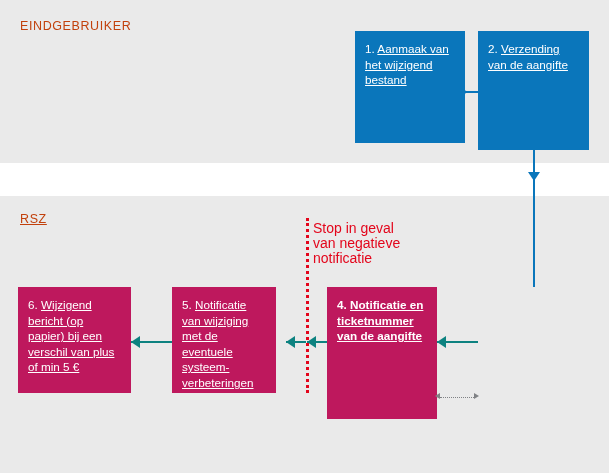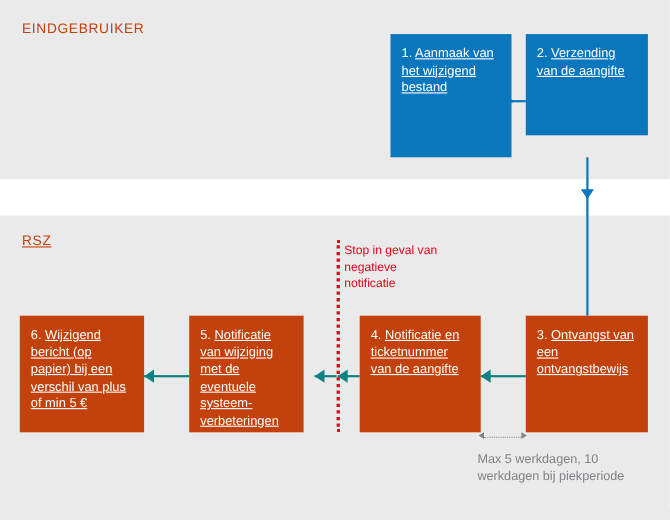--- a/index.html
+++ b/index.html
@@ -41,26 +41,26 @@
     position: absolute;
     box-sizing: border-box;
     padding: 10px 9px 8px 10px;
     color: #ffffff;
     font-size: 11.7px;
     line-height: 15.6px;
   }
   .box .num { text-decoration: none; }
   .box .lnk { text-decoration: underline; text-underline-offset: 1px; }
   .box-blue { background: #0a76bb; }
-  .box-teal { background: #c2410c; }
+  .box-teal { background: #be185d; }
 
   #box1 { left: 327px; top: 31px;  width: 110px; height: 112px; margin-left: 28px; }
-  #box2 { left: 478px; top: 31px;  width: 111px; height: 92px; }
+  #box2 { left: 478px; top: 31px;  width: 111px; height: 119px; }
   #box3 { left: 478px; top: 287px; width: 111px; height: 106px; }
-  #box4 { left: 327px; top: 287px; width: 110px; height: 106px; }
+  #box4 { left: 327px; top: 287px; width: 110px; height: 132px; font-weight: bold; }
   #box5 { left: 172px; top: 287px; width: 104px; height: 106px; }
   #box6 { left: 18px;  top: 287px; width: 113px; height: 106px; }
 
   
   .ln { position: absolute; }
 
   
   .hline-blue { background: #0a76bb; height: 2px; }
   .hline-teal { background: #0d8280; height: 2px; }
   .vline-blue { background: #0a76bb; width: 2px; }
@@ -94,21 +94,21 @@
     width: 0;
     height: 175px;
     border-left: 3px dotted #e3051b;
   }
   #stoplabel {
     position: absolute;
     left: 313px;
     top: 221px;
     width: 95px;
     color: #e3051b;
-    font-size: 11px;
+    font-size: 14px;
     line-height: 15.2px;
   }
 
   
   #durline {
     position: absolute;
     left: 440px;
     top: 397px;
     width: 34px;
     height: 0;
@@ -165,24 +165,20 @@
   <div class="box box-blue" id="box1">
     <span class="num">1.</span>
     <span class="lnk">Aanmaak van het wijzigend bestand</span>
   </div>
 
   <div class="box box-blue" id="box2">
     <span class="num">2.</span>
     <span class="lnk">Verzending van de aangifte</span>
   </div>
 
-  <div class="box box-teal" id="box3">
-    <span class="num">3.</span>
-    <span class="lnk">Ontvangst van een ontvangstbewijs</span>
-  </div>
 
   <div class="box box-teal" id="box4">
     <span class="num">4.</span>
     <span class="lnk">Notificatie en ticketnummer van de aangifte</span>
   </div>
 
   <div class="box box-teal" id="box5">
     <span class="num">5.</span>
     <span class="lnk">Notificatie van wijziging met de eventuele systeem-verbeteringen</span>
   </div>
@@ -191,15 +187,14 @@
     <span class="num">6.</span>
     <span class="lnk">Wijzigend bericht (op papier) bij een verschil van plus of min 5 €</span>
   </div>
 
   <div id="stopline"></div>
   <div id="stoplabel">Stop in geval van negatieve notificatie</div>
 
   <div id="durline"></div>
   <div class="dur-cap" id="durcap-l"></div>
   <div class="dur-cap" id="durcap-r"></div>
-  <div id="durtext">Max 5 werkdagen, 10 werkdagen bij piekperiode</div>
 
 </div>
 
 </body></html>

